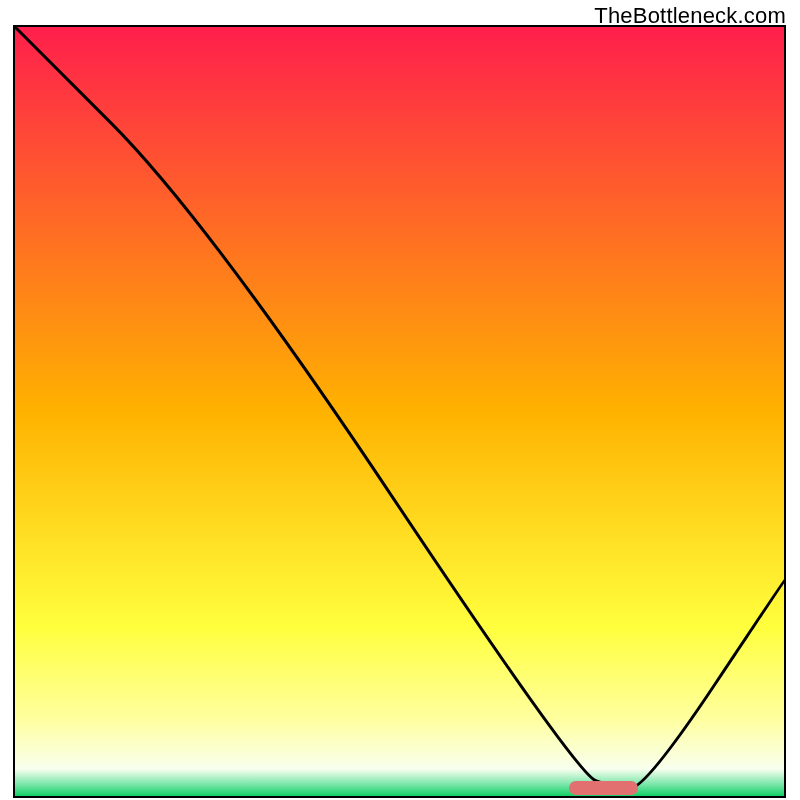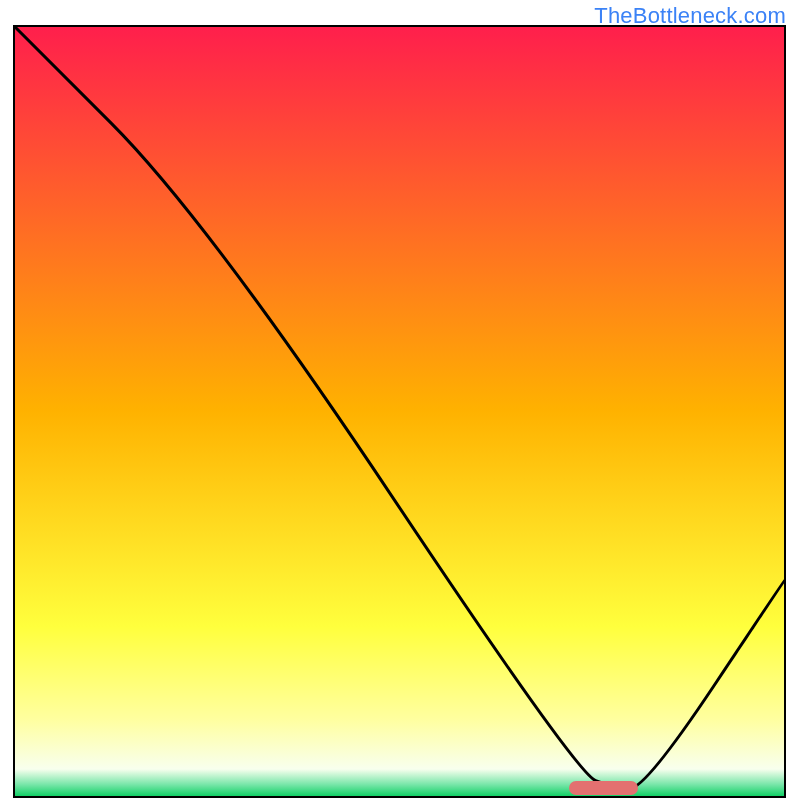--- a/index.html
+++ b/index.html
@@ -20,21 +20,21 @@
     border: 2px solid #000000;
     box-sizing: border-box;
     overflow: hidden;
   }
   .watermark {
     position: absolute;
     top: 3px;
     right: 14px;
     font-size: 22px;
     letter-spacing: 0.2px;
-    color: #3b82f6;
+    color: #000000;
     font-weight: 400;
   }
   svg {
     display: block;
     width: 100%;
     height: 100%;
   }
   .marker {
     position: absolute;
     height: 14px;

